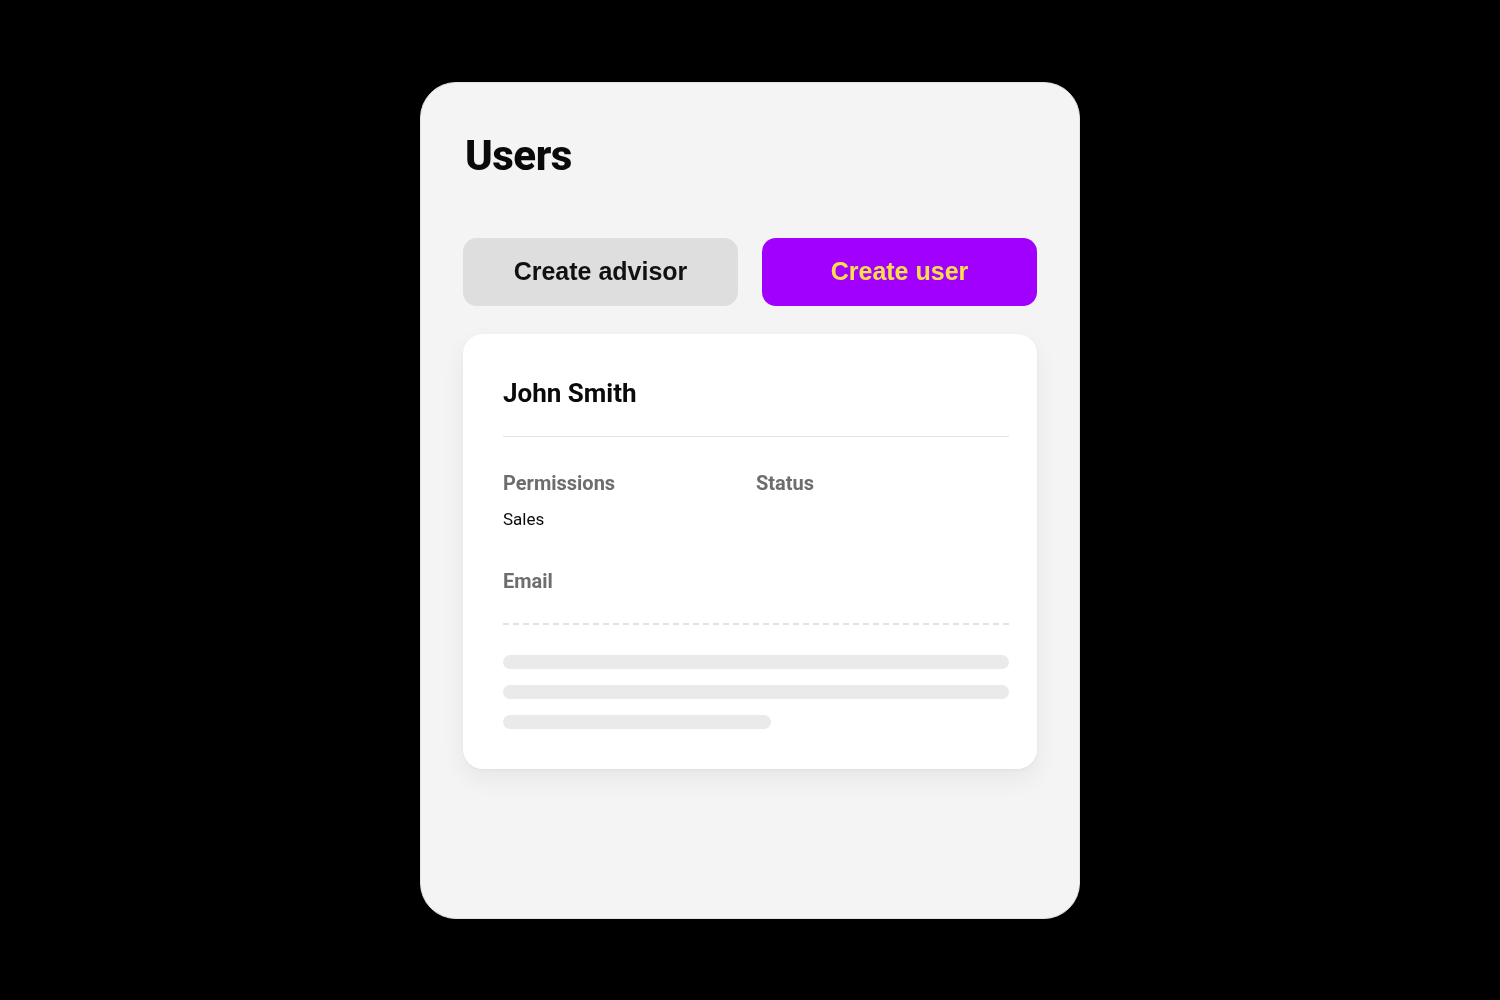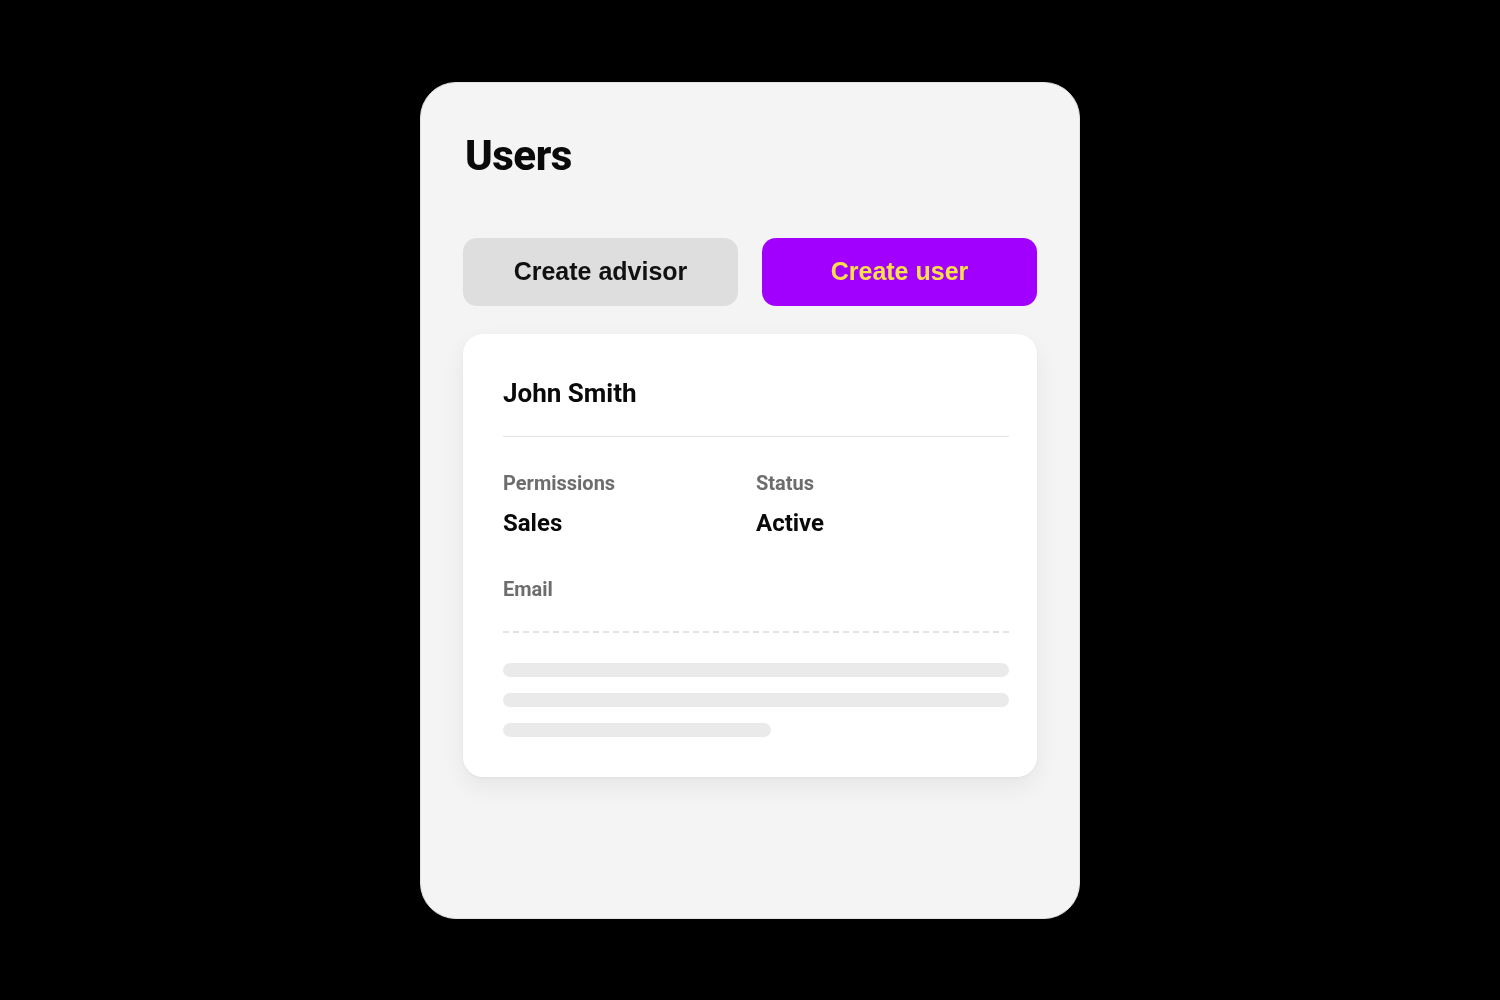--- a/index.html
+++ b/index.html
@@ -82,22 +82,22 @@
     .field {
       flex: 1;
     }
     .field-label {
       font-size: 20px;
       color: #6d6d6d;
       font-weight: 700;
       margin-bottom: 14px;
     }
     .field-value {
-      font-size: 24px;
-      font-weight: 700;
+      font-size: 17px;
+      font-weight: 400;
       color: #0a0a0a;
     }
     .email-block { margin-bottom: 30px; }
     .dashed-divider {
       border: none;
       border-top: 2px dashed #e3e3e3;
       margin-bottom: 30px;
     }
     .skeleton-line {
       height: 14px;
@@ -125,21 +125,20 @@
 
     <div class="divider"></div>
 
     <div class="fields-row">
       <div class="field">
         <div class="field-label">Permissions</div>
         <div class="field-value">Sales</div>
       </div>
       <div class="field">
         <div class="field-label">Status</div>
-        <div class="field-value">Active</div>
       </div>
     </div>
 
     <div class="email-block">
       <div class="field-label">Email</div>
     </div>
 
     <hr class="dashed-divider">
 
     <div>

